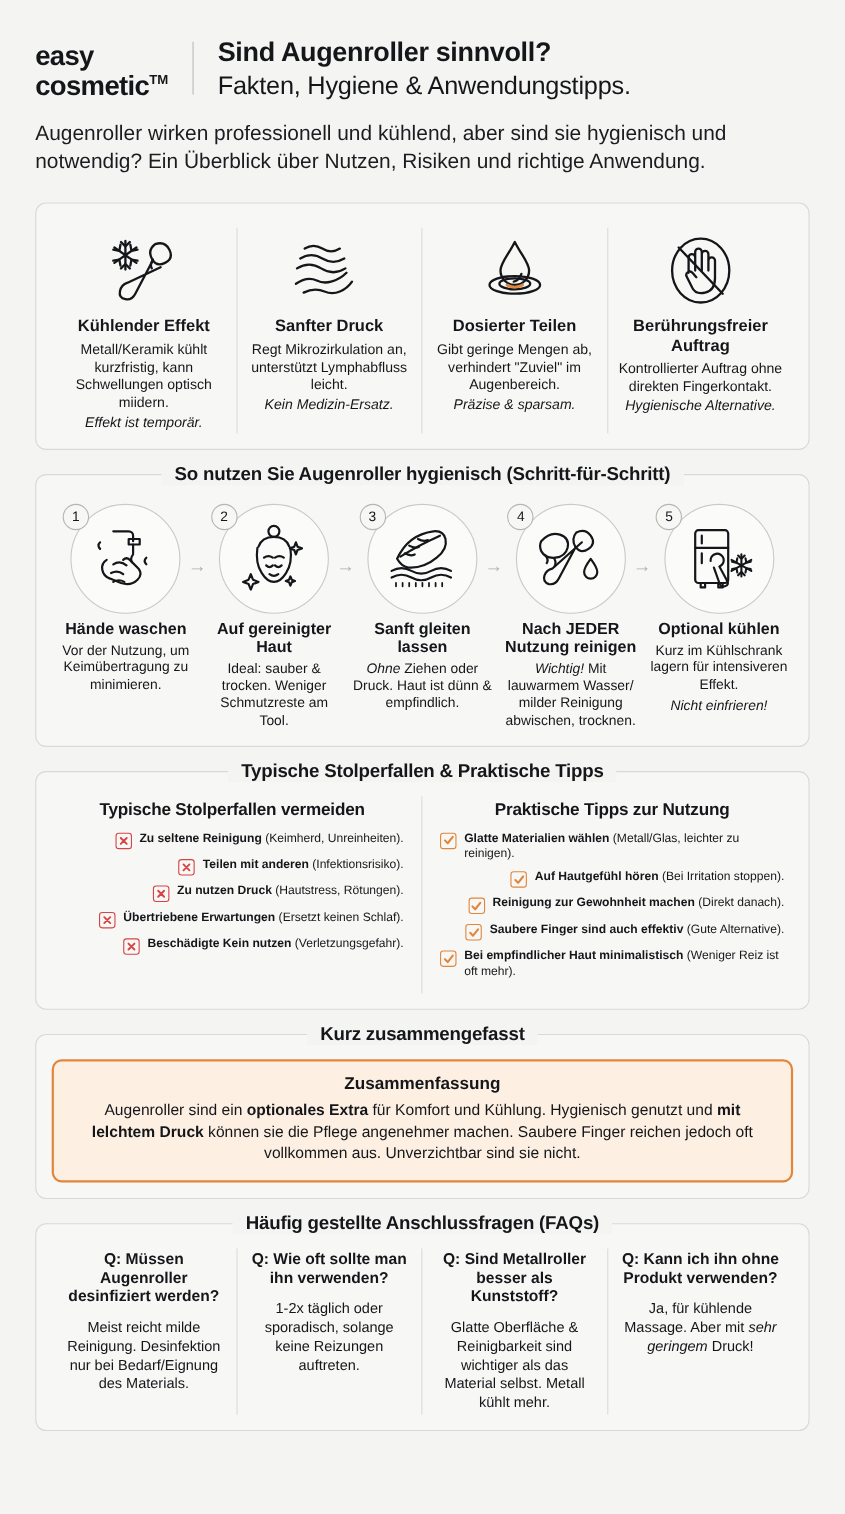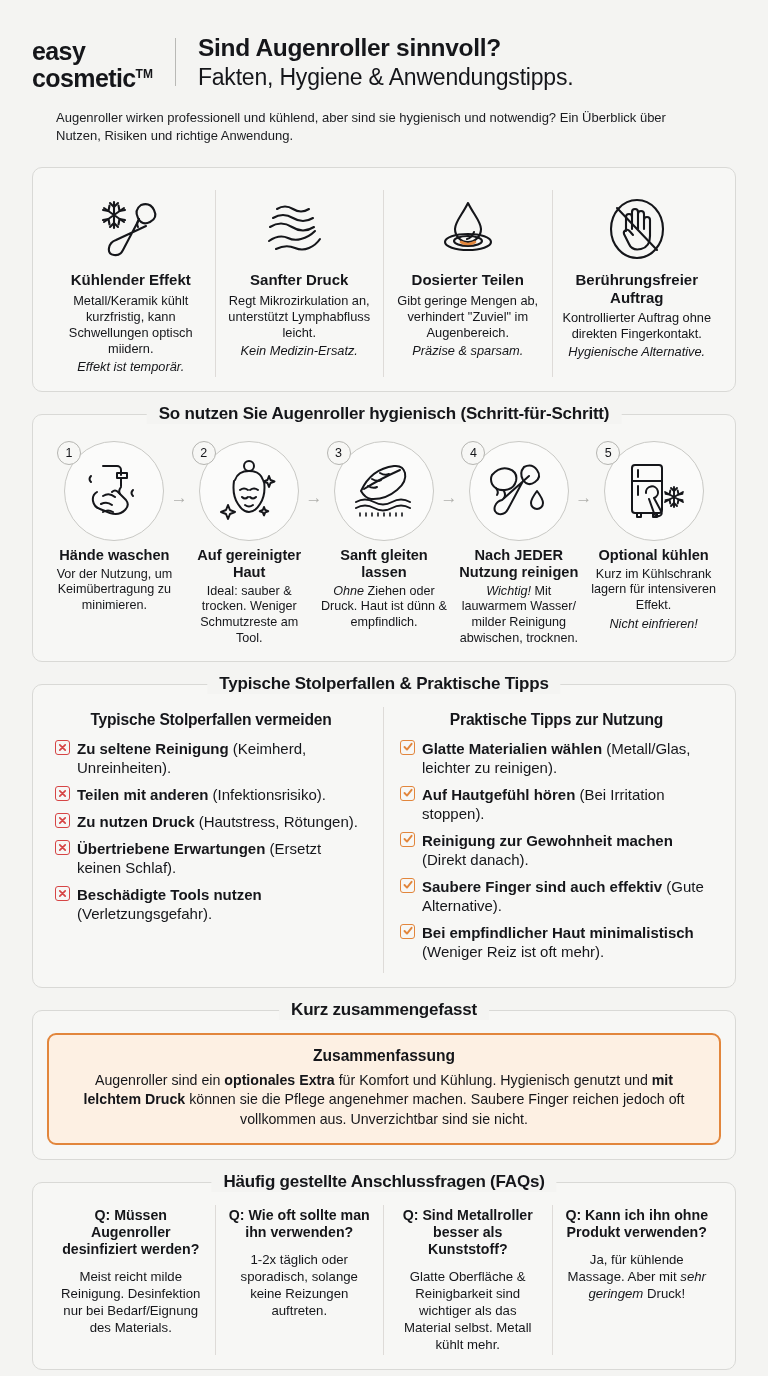--- a/index.html
+++ b/index.html
@@ -50,25 +50,24 @@
   }
   .title-sub {
     font-size: 23px;
     font-weight: normal;
     line-height: 1.2;
     letter-spacing: -0.2px;
     margin-top: 1px;
   }
   .intro {
     padding: 17px 32px 0 32px;
-    font-size: 13px;
+    font-size: 19px;
     line-height: 1.42;
     color: #1b1c20;
     max-width: 720px;
-    margin-left: 24px;
   }
 
   
   .section {
     position: relative;
     margin: 22px 32px 0 32px;
     border: 1px solid #d9d9d6;
     border-radius: 10px;
     background: #f7f7f5;
     padding: 22px 14px 14px 14px;
@@ -197,22 +196,23 @@
     font-weight: bold;
     margin-bottom: 10px;
     letter-spacing: -0.2px;
   }
   ul.checklist { list-style: none; }
   ul.checklist li {
     display: flex;
     align-items: flex-start;
     gap: 7px;
     margin-bottom: 8px;
-    font-size: 15px;
+    font-size: 11px;
     line-height: 1.27;
+    justify-content: flex-end;
   }
   .box-mark {
     flex: 0 0 auto;
     width: 15px;
     height: 15px;
     border-radius: 3px;
     border: 1.4px solid #d64545;
     display: flex;
     align-items: center;
     justify-content: center;
@@ -500,21 +500,21 @@
               </svg>
             </span>
           <span class="li-text"><b>Übertriebene Erwartungen</b><span> (Ersetzt keinen Schlaf).</span></span>
         </li>
         <li>
           <span class="box-mark">
               <svg width="9" height="9" viewBox="0 0 10 10" stroke="#d64545" stroke-width="1.9" stroke-linecap="round">
                 <path d="M2 2 L8 8 M8 2 L2 8"></path>
               </svg>
             </span>
-          <span class="li-text"><b>Beschädigte Tools nutzen</b><span> (Verletzungsgefahr).</span></span>
+          <span class="li-text"><b>Beschädigte Kein nutzen</b><span> (Verletzungsgefahr).</span></span>
         </li>
       </ul>
     </div>
 
     <div class="col-right">
       <div class="col-head">Praktische Tipps zur Nutzung</div>
       <ul class="checklist">
         <li>
           <span class="box-mark ok">
               <svg width="10" height="10" viewBox="0 0 10 10" fill="none" stroke="#e2863c" stroke-width="1.9" stroke-linecap="round" stroke-linejoin="round">

